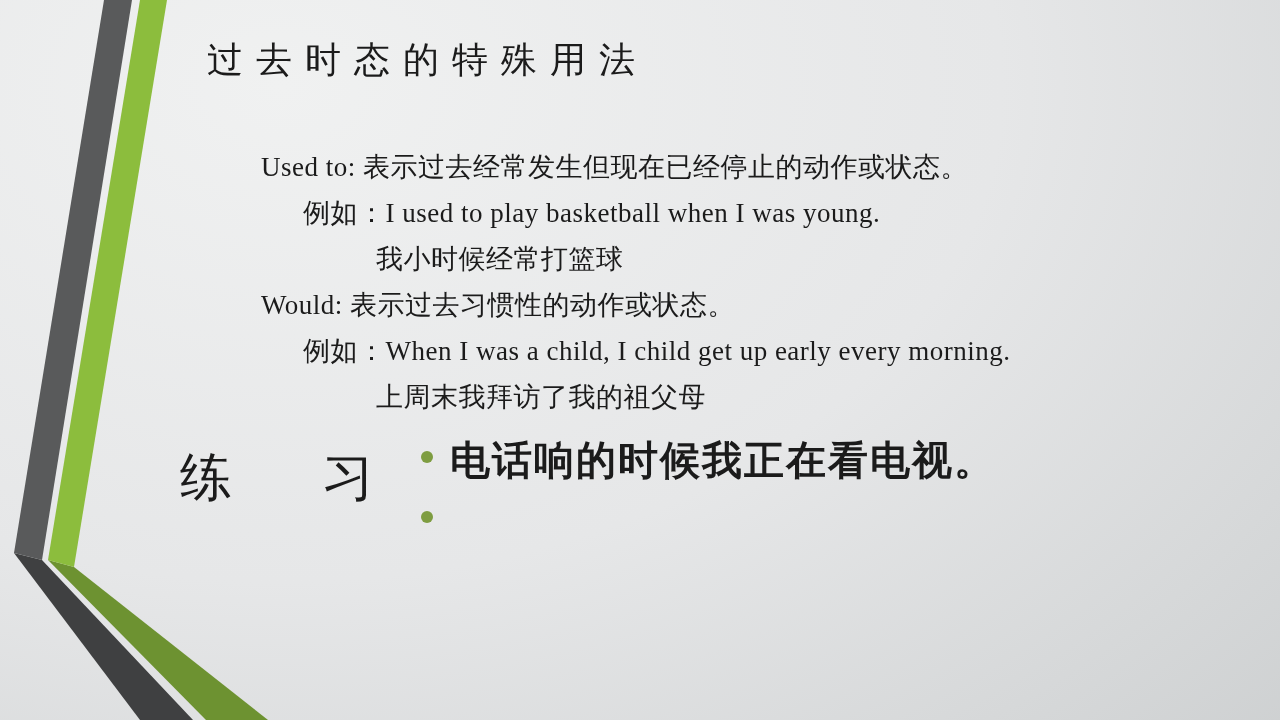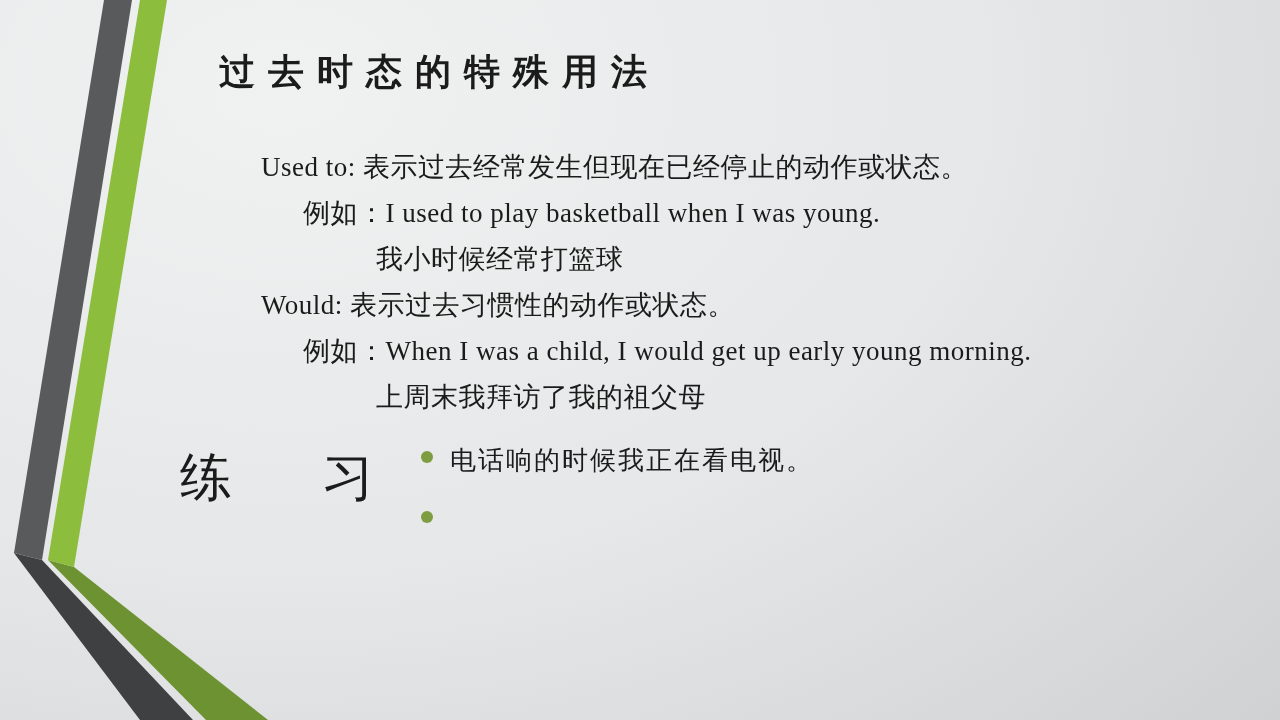--- a/index.html
+++ b/index.html
@@ -23,22 +23,22 @@
     background:radial-gradient(ellipse 1600px 1100px at 22% 12%,
       var(--bg-light) 0%, #e6e7e8 45%, var(--bg-dark) 100%);
   }
   .ribbons{position:absolute;left:0;top:0;width:1280px;height:720px;display:block;}
   .rib-gray-up{fill:var(--ribbon-gray);}
   .rib-green-up{fill:var(--ribbon-green);}
   .rib-gray-low{fill:var(--ribbon-gray-dark);}
   .rib-green-low{fill:var(--ribbon-green-dark);}
 
   .title{
-    position:absolute;left:203px;top:34px;margin:16px;
-    font-size:36px;font-weight:bold;letter-spacing:13px;line-height:44px;
+    position:absolute;left:203px;top:34px;margin:4px;
+    font-size:36px;font-weight:normal;letter-spacing:13px;line-height:44px;
     white-space:nowrap;
   }
   .notes{
     position:absolute;left:253px;top:140px;width:900px;
   }
   .ln{
     margin:8px;font-size:27px;line-height:38px;letter-spacing:0.5px;white-space:nowrap;
   }
   .ind1{padding-left:42px;}
   .ind2{padding-left:115px;}
@@ -52,21 +52,21 @@
     position:absolute;left:421px;top:438px;margin:0;padding:0;list-style:none;
   }
   .bullet-item{
     height:60px;display:flex;align-items:flex-start;
   }
   .dot{
     flex:0 0 auto;width:12px;height:12px;border-radius:50%;
     background:var(--bullet-green);margin:13px 17px 0 0;
   }
   .bullet-text{
-    font-size:26px;line-height:46px;letter-spacing:2px;white-space:nowrap;
+    font-size:40px;line-height:46px;letter-spacing:2px;white-space:nowrap;font-weight:bold;
   }
 </style>
 </head>
 <body>
 
 <div class="slide">
 
   <svg class="ribbons" viewBox="0 0 1280 720" preserveAspectRatio="none" aria-hidden="true">
     <polygon class="rib-gray-low" points="14,553 42,560 193,720 140,720"></polygon>
     <polygon class="rib-green-low" points="48,560 74,567 268,720 206,720"></polygon>
@@ -74,21 +74,21 @@
     <polygon class="rib-green-up" points="140,0 167,0 74,567 48,560"></polygon>
   </svg>
 
   <h1 class="title">过去时态的特殊用法</h1>
 
   <div class="notes">
     <p class="ln">Used to: 表示过去经常发生但现在已经停止的动作或状态。</p>
     <p class="ln ind1">例如：I used to play basketball when I was young.</p>
     <p class="ln ind2">我小时候经常打篮球</p>
     <p class="ln">Would: 表示过去习惯性的动作或状态。</p>
-    <p class="ln ind1">例如：When I was a child, I would get up early young morning.</p>
+    <p class="ln ind1">例如：When I was a child, I child get up early every morning.</p>
     <p class="ln ind2">上周末我拜访了我的祖父母</p>
   </div>
 
   <div class="practice-heading">
     <span>练</span>
     <span>习</span>
   </div>
 
   <ul class="bullets">
     <li class="bullet-item">

